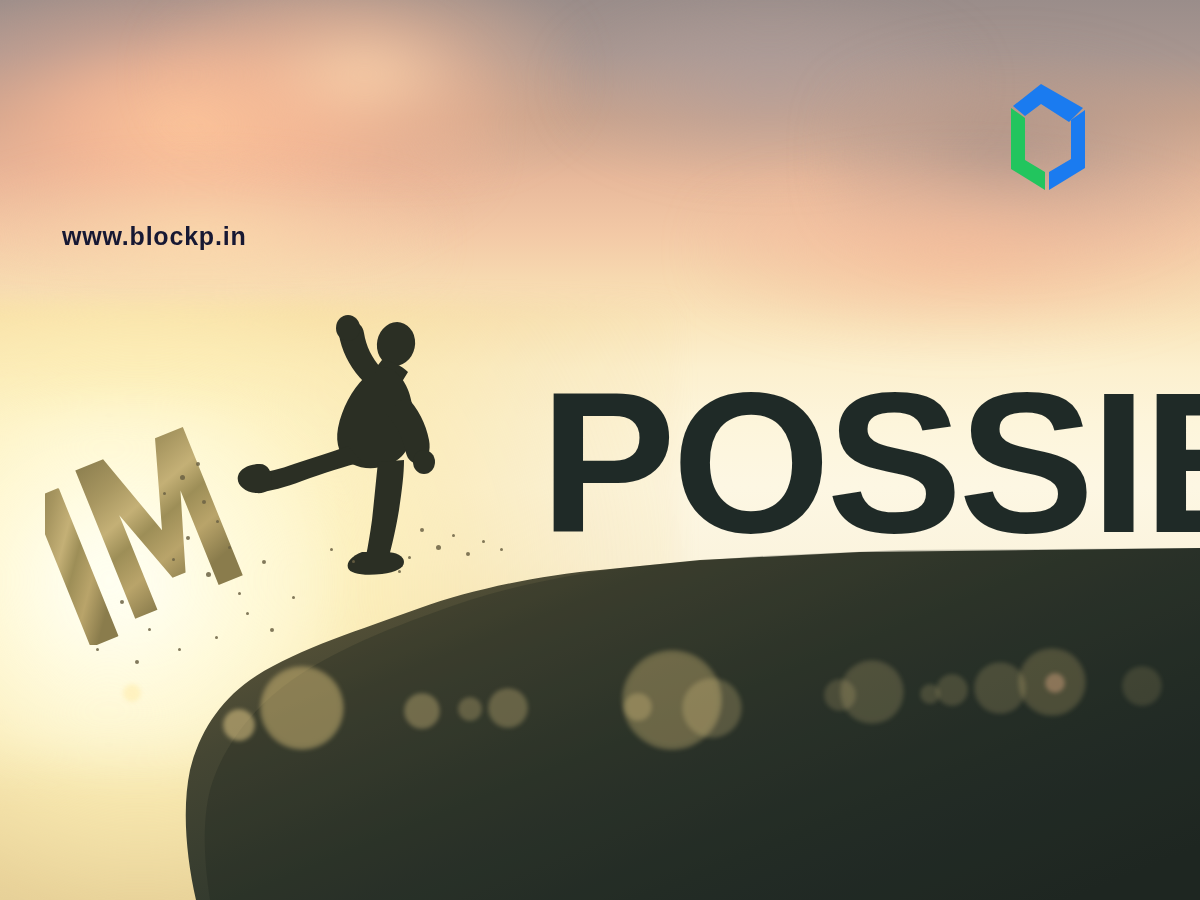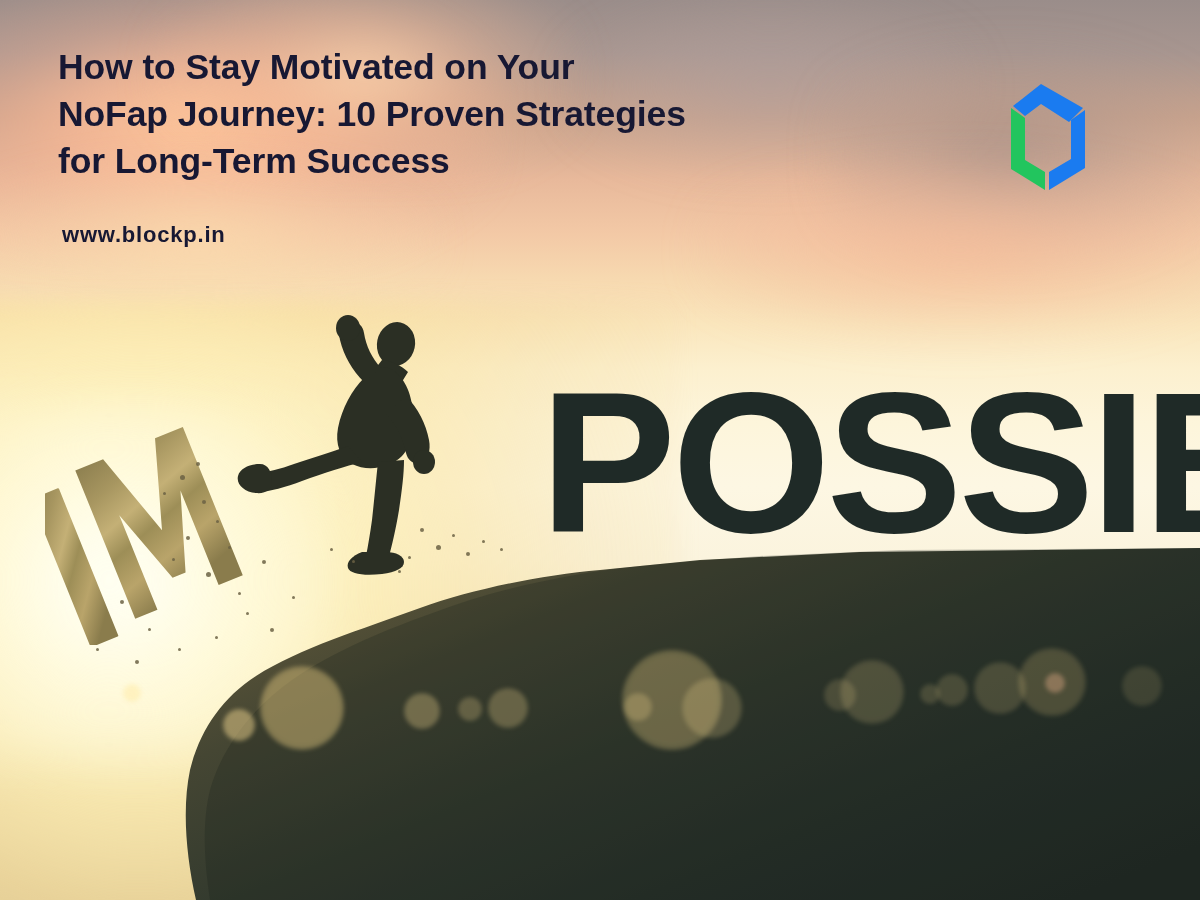--- a/index.html
+++ b/index.html
@@ -202,21 +202,21 @@
     white-space: pre-line;
   }
   .site-url {
     position: absolute;
     left: 62px;
     top: 222px;
     margin: 0;
     color: #171833;
     font-family: "Liberation Sans", sans-serif;
     font-weight: bold;
-    font-size: 22px;
+    font-size: 25px;
     letter-spacing: 0.8px;
   }
 
   
   .logo {
     position: absolute;
     left: 983px;
     top: 78px;
     width: 116px;
     height: 122px;
@@ -383,23 +383,20 @@
       <div class="speck" style="left: 452px; top: 534px; width: 3px; height: 3px;"></div>
       <div class="speck" style="left: 466px; top: 552px; width: 4px; height: 4px;"></div>
       <div class="speck" style="left: 408px; top: 556px; width: 3px; height: 3px;"></div>
       <div class="speck" style="left: 482px; top: 540px; width: 3px; height: 3px;"></div>
       <div class="speck" style="left: 398px; top: 570px; width: 3px; height: 3px;"></div>
       <div class="speck" style="left: 500px; top: 548px; width: 3px; height: 3px;"></div>
       <div class="speck" style="left: 352px; top: 560px; width: 3px; height: 3px;"></div>
       <div class="speck" style="left: 330px; top: 548px; width: 3px; height: 3px;"></div>
     </div>
 
-  <h1 class="headline">How to Stay Motivated on Your
-NoFap Journey: 10 Proven Strategies
-for Long-Term Success</h1>
 
   <p class="site-url">www.blockp.in</p>
 
   <div class="logo">
     <svg viewBox="0 0 116 122" xmlns="http://www.w3.org/2000/svg">
 
       <path d="M30,28 L58,6 L100,30 L86,44 L58,26 L42,38 Z" fill="#1a7bf0"></path>
       <path d="M88,42 L102,32 L102,90 L66,112 L66,94 L88,81 Z" fill="#1a7bf0"></path>
 
       <path d="M28,30 L42,40 L42,82 L62,94 L62,112 L28,91 Z" fill="#22c55e"></path>

